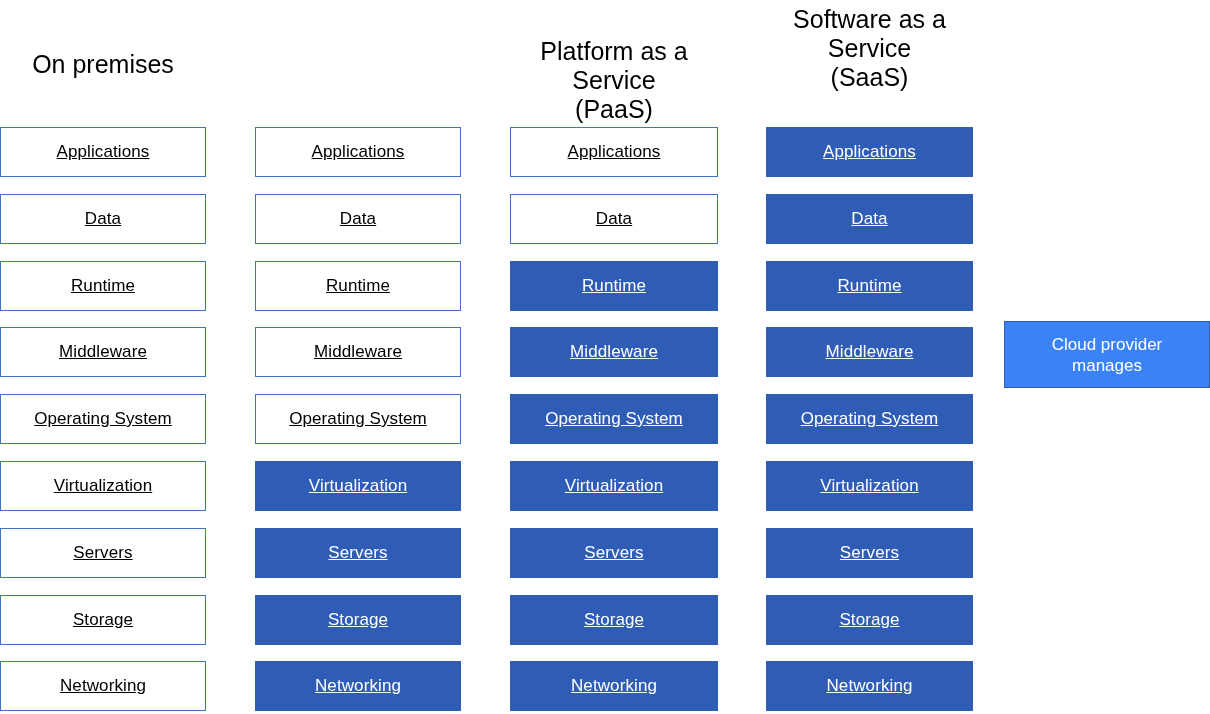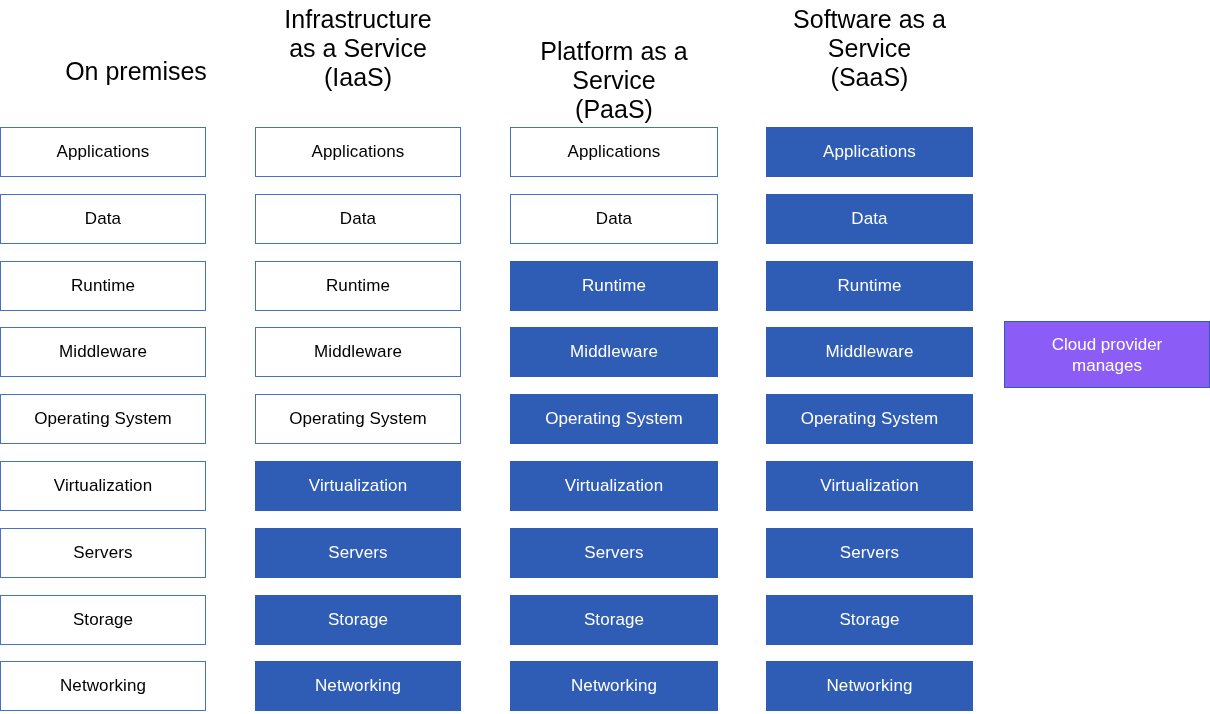--- a/index.html
+++ b/index.html
@@ -39,20 +39,21 @@
   .box {
     position: absolute;
     box-sizing: border-box;
     display: flex;
     align-items: center;
     justify-content: center;
     text-align: center;
     font-size: 17px;
     line-height: 20px;
     letter-spacing: 0.1px;
+    text-decoration: underline;
   }
   .box.white {
     background: #ffffff;
     border: 1.6px solid #4472c4;
     color: #000000;
   }
   .box.blue {
     background: #2f5cb5;
     border: 1.6px solid #2f5cb5;
     color: #ffffff;
@@ -64,39 +65,36 @@
     box-sizing: border-box;
     display: flex;
     align-items: center;
     justify-content: center;
     text-align: center;
     font-size: 17px;
     line-height: 21px;
     white-space: pre-line;
   }
   .legend-box.blue {
-    background: #8b5cf6;
+    background: #3b82f6;
     border: 1.6px solid #2f5cb5;
     color: #ffffff;
   }
   .legend-box.white {
     background: #ffffff;
     border: 1.6px solid #4472c4;
     color: #000000;
   }
 </style>
 </head>
 <body>
 
 <div id="stage">
 
-<div class="col-header" style="left: 0px; top: 57px; width: 206px; padding-left: 33px;">On premises</div>
-    <div class="col-header" style="left: 255px; top: 5px; width: 206px;">Infrastructure
-as a Service
-(IaaS)</div>
+<div class="col-header" style="left: 0px; top: 50px; width: 206px;">On premises</div>
     <div class="col-header" style="left: 510px; top: 5px; width: 208px; margin-top: 32px;">Platform as a
 Service
 (PaaS)</div>
     <div class="col-header" style="left: 766px; top: 5px; width: 207px;">Software as a
 Service
 (SaaS)</div>
     <div class="box white" style="left: 0px; top: 127px; width: 206px; height: 50px;">Applications</div>
     <div class="box white" style="left: 0px; top: 194px; width: 206px; height: 50px;">Data</div>
     <div class="box white" style="left: 0px; top: 261px; width: 206px; height: 50px;">Runtime</div>
     <div class="box white" style="left: 0px; top: 327px; width: 206px; height: 50px;">Middleware</div>

